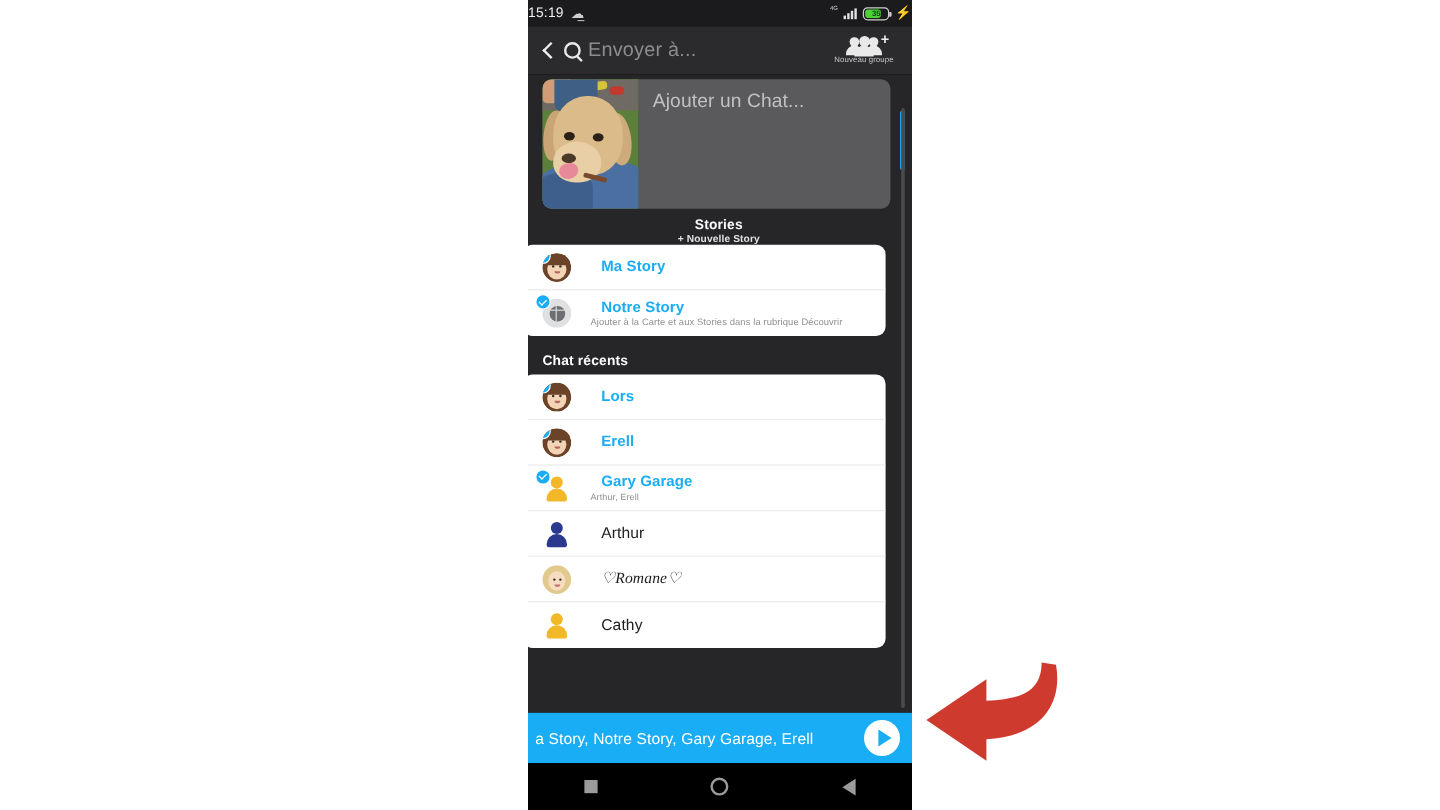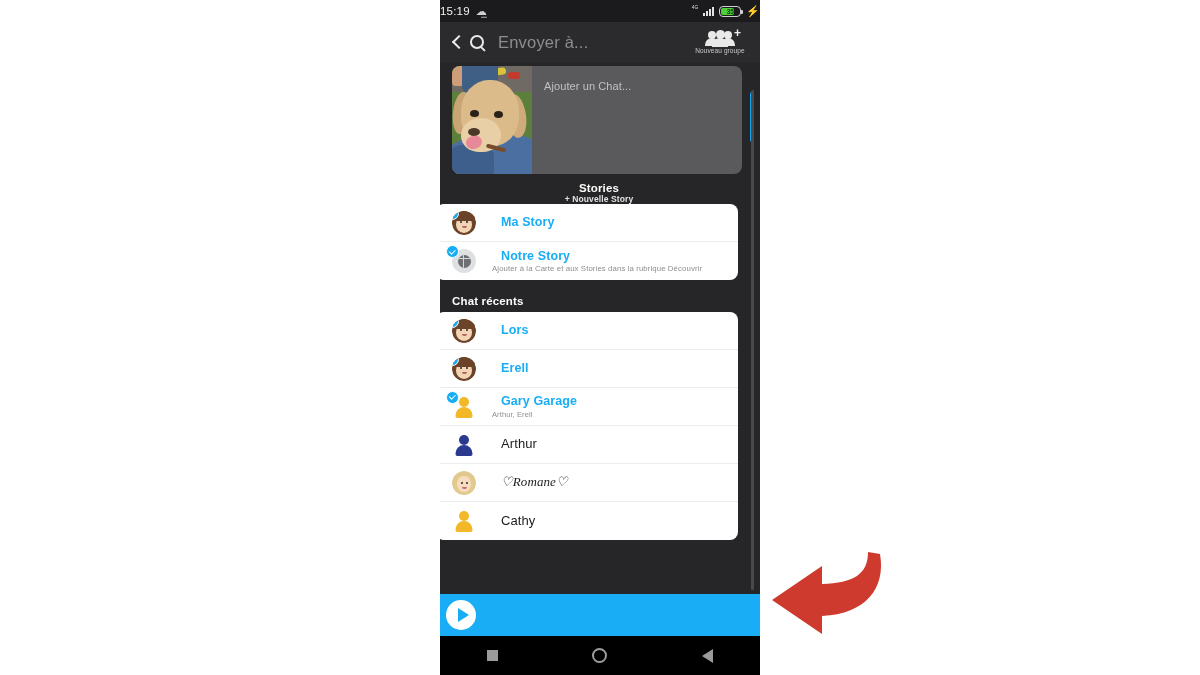--- a/index.html
+++ b/index.html
@@ -58,21 +58,21 @@
     display: flex; align-items: center; padding: 0 8px;
   }
   .chev-back {
     width: 16px; height: 16px; position: relative; flex: 0 0 auto; cursor: pointer;
   }
   .chev-back:before {
     content:""; position:absolute; left:6px; top:3px;
     width:8px; height:8px; border-left:2.4px solid #ededed; border-bottom:2.4px solid #ededed;
     transform: rotate(45deg);
   }
-  .search-wrap { display:flex; align-items:center; gap:14px; margin-left: 6px; flex: 1 1 auto; }
+  .search-wrap { display:flex; align-items:center; gap:6px; margin-left: 6px; flex: 1 1 auto; }
   .mag {
     width: 14px; height: 14px; border: 2px solid #e9e9e9; border-radius: 50%;
     position: relative; flex: 0 0 auto;
   }
   .mag:after {
     content:""; position:absolute; right:-4px; bottom:-3px; width:6px; height:2px;
     background:#e9e9e9; transform: rotate(45deg); border-radius:1px;
   }
   .search-ph { font-size: 16.5px; color: #8d8d90; letter-spacing: .2px; }
   .newgroup { display:flex; flex-direction:column; align-items:center; gap:1px; width:64px; cursor:pointer;}
@@ -123,21 +123,21 @@
     background:#e8cfa6; border-radius:50% 50% 46% 46%;
   }
   .ct-ear-l { position:absolute; left:1px; top:26px; width:17px; height:42px; background:#c9a474; border-radius:50% 40% 50% 50%; transform:rotate(6deg);}
   .ct-ear-r { position:absolute; left:54px; top:28px; width:20px; height:44px; background:#cfab7b; border-radius:40% 50% 50% 50%; transform:rotate(-8deg);}
   .ct-eye-l { position:absolute; left:18px; top:44px; width:9px; height:7px; background:#2a2117; border-radius:50%;}
   .ct-eye-r { position:absolute; left:42px; top:45px; width:9px; height:7px; background:#2a2117; border-radius:50%;}
   .ct-nose { position:absolute; left:16px; top:62px; width:12px; height:8px; background:#4a3828; border-radius:50%;}
   .ct-tongue { position:absolute; left:14px; top:70px; width:16px; height:13px; background:#e8899a; border-radius:50% 50% 55% 55%; transform:rotate(-12deg);}
   .ct-stick { position:absolute; left:34px; top:80px; width:20px; height:4px; background:#7a4a2c; border-radius:2px; transform:rotate(14deg);}
   .chat-input-zone { flex:1 1 auto; padding: 10px 12px; }
-  .chat-ph { font-size: 11px; color: #c1c1c3; letter-spacing:.1px; }
+  .chat-ph { font-size: 16px; color: #c1c1c3; letter-spacing:.1px; }
 
   
   .sec-head {
     position:absolute; left:0; width:320px; height:22px;
     display:flex; align-items:center; justify-content:space-between;
     padding: 0 14px 0 12px;
   }
   .sec-title { font-size: 11.5px; font-weight: 700; color:#fbfbfb; letter-spacing:.15px; }
   .sec-action { font-size: 8.5px; font-weight:700; color:#e2e2e4; letter-spacing:.1px; cursor:pointer;}
 
@@ -428,20 +428,21 @@
             <span class="row-name plain">Cathy</span>
           </span>
         </div>
 
       </div>
 
       <div class="sb-track" style="top:28px; height:500px;"></div>
     </div>
 
     <div class="sendbar">
+      <span class="send-names">a Story, Notre Story, Gary Garage, Erell</span>
       <span class="send-btn">
         <span class="send-tri"></span>
       </span>
     </div>
 
     <div class="navbar">
       <span class="nav-sq"></span>
       <span class="nav-ci"></span>
       <span class="nav-tr"></span>
     </div>

